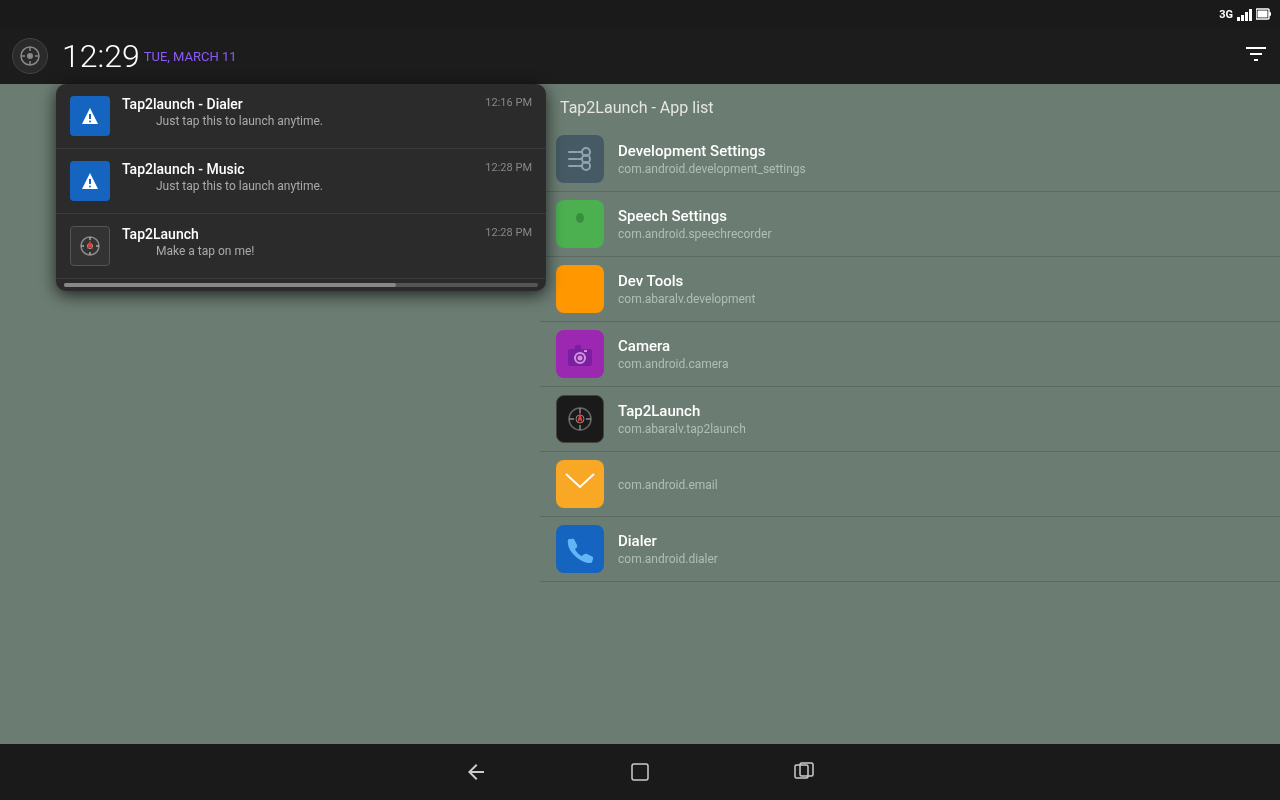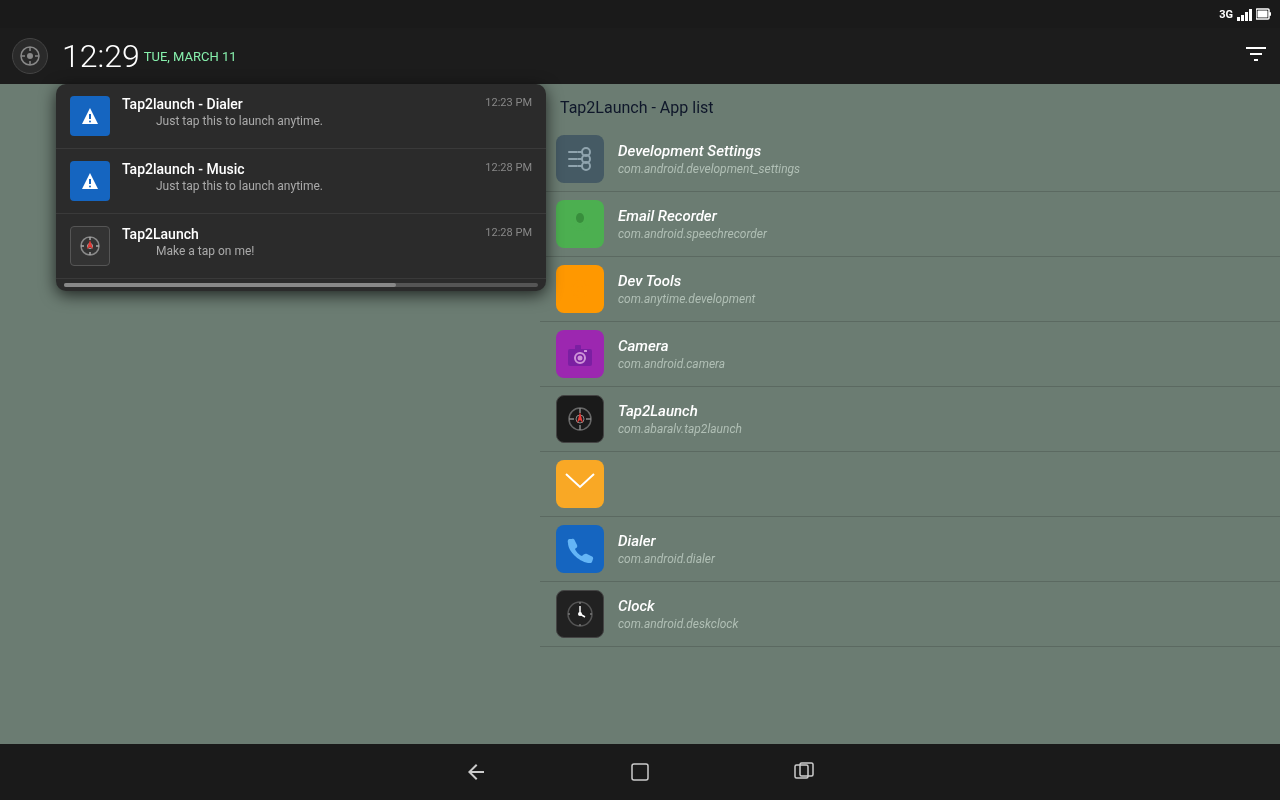--- a/index.html
+++ b/index.html
@@ -65,21 +65,21 @@
       margin-right: 14px;
     }
     .clock-time {
       font-size: 32px;
       color: #fff;
       font-weight: 300;
       margin-right: 4px;
     }
     .clock-date {
       font-size: 13px;
-      color: #86efac;
+      color: #8b5cf6;
       text-transform: uppercase;
     }
     .top-bar-right {
       margin-left: auto;
       display: flex;
       align-items: center;
       gap: 16px;
     }
     .sort-icon {
       color: #fff;
@@ -161,36 +161,35 @@
     #app-list-panel {
       position: absolute;
       top: 84px;
       left: 540px;
       right: 0;
       bottom: 56px;
       background: #6b7c72;
     }
     .app-list-title {
       padding: 14px 20px 10px 20px;
-      color: #0f172a;
+      color: #e5e5e5;
       font-size: 16px;
       font-weight: 400;
     }
 
     
     .app-list {
       list-style: none;
     }
     .app-list-item {
       display: flex;
       align-items: center;
       padding: 8px 16px;
       border-bottom: 1px solid rgba(0,0,0,0.15);
       cursor: pointer;
-      font-style: italic;
     }
     .app-icon-container {
       width: 48px;
       height: 48px;
       border-radius: 8px;
       margin-right: 14px;
       flex-shrink: 0;
       display: flex;
       align-items: center;
       justify-content: center;
@@ -328,21 +327,21 @@
       <svg width="20" height="20" viewBox="0 0 20 20" fill="white">
         <polygon points="2,18 10,2 18,18" fill="white"></polygon>
         <line x1="10" y1="8" x2="10" y2="13" stroke="#1565c0" stroke-width="2"></line>
         <circle cx="10" cy="15.5" r="1" fill="#1565c0"></circle>
       </svg>
     </div>
     <div class="notif-content">
       <div class="notif-title">Tap2launch - Dialer</div>
       <div class="notif-subtitle">Just tap this to launch anytime.</div>
     </div>
-    <span class="notif-time">12:23 PM</span>
+    <span class="notif-time">12:16 PM</span>
   </div>
 
   <div class="notif-item">
     <div class="notif-icon">
       <svg width="20" height="20" viewBox="0 0 20 20" fill="white">
         <polygon points="2,18 10,2 18,18" fill="white"></polygon>
         <line x1="10" y1="8" x2="10" y2="13" stroke="#1565c0" stroke-width="2"></line>
         <circle cx="10" cy="15.5" r="1" fill="#1565c0"></circle>
       </svg>
     </div>
@@ -404,39 +403,39 @@
     <li class="app-list-item">
       <div class="app-icon-container icon-speech">
         <svg width="32" height="32" viewBox="0 0 32 32">
           <circle cx="16" cy="10" r="7" fill="#4caf50"></circle>
           <ellipse cx="16" cy="10" rx="4" ry="5" fill="#388e3c"></ellipse>
           <path d="M8 18 Q16 26 24 18" fill="none" stroke="#4caf50" stroke-width="2"></path>
           <line x1="16" y1="24" x2="16" y2="28" stroke="#4caf50" stroke-width="2"></line>
         </svg>
       </div>
       <div class="app-info">
-        <div class="app-name">Email Recorder</div>
+        <div class="app-name">Speech Settings</div>
         <div class="app-package">com.android.speechrecorder</div>
       </div>
     </li>
 
     <li class="app-list-item">
       <div class="app-icon-container icon-dev-tools">
         <svg width="32" height="32" viewBox="0 0 32 32">
           <circle cx="16" cy="16" r="8" fill="none" stroke="#ff9800" stroke-width="2"></circle>
           <circle cx="16" cy="16" r="3" fill="#ff9800"></circle>
           <line x1="16" y1="6" x2="16" y2="10" stroke="#ff9800" stroke-width="2"></line>
           <line x1="16" y1="22" x2="16" y2="26" stroke="#ff9800" stroke-width="2"></line>
           <line x1="6" y1="16" x2="10" y2="16" stroke="#ff9800" stroke-width="2"></line>
           <line x1="22" y1="16" x2="26" y2="16" stroke="#ff9800" stroke-width="2"></line>
         </svg>
       </div>
       <div class="app-info">
         <div class="app-name">Dev Tools</div>
-        <div class="app-package">com.anytime.development</div>
+        <div class="app-package">com.abaralv.development</div>
       </div>
     </li>
 
     <li class="app-list-item">
       <div class="app-icon-container icon-camera">
         <svg width="32" height="32" viewBox="0 0 32 32">
           <rect x="4" y="11" width="24" height="17" rx="2" fill="#7b1fa2"></rect>
           <circle cx="16" cy="20" r="5" fill="none" stroke="#ce93d8" stroke-width="2"></circle>
           <circle cx="16" cy="20" r="2.5" fill="#ce93d8"></circle>
           <rect x="11" y="7" width="6" height="5" rx="1" fill="#7b1fa2"></rect>
@@ -468,53 +467,36 @@
     </li>
 
     <li class="app-list-item">
       <div class="app-icon-container icon-email">
         <svg width="32" height="28" viewBox="0 0 32 28">
           <rect x="2" y="4" width="28" height="20" rx="2" fill="#f9a825"></rect>
           <polyline points="2,4 16,17 30,4" fill="none" stroke="#fff" stroke-width="2"></polyline>
         </svg>
       </div>
       <div class="app-info">
+        <div class="app-package">com.android.email</div>
       </div>
     </li>
 
     <li class="app-list-item">
       <div class="app-icon-container icon-dialer">
         <svg width="28" height="28" viewBox="0 0 28 28">
           <path d="M6 4c0 0 2-1 3 2l2 4c0 0 1 2-1 3l-1 1c0 0 2 5 7 7l1-1c0 0 2-2 4-1l4 2c3 1 2 3 2 3l-1 3c0 0-1 2-4 1C12 26 2 16 2 8c-1-3 1-4 1-4z" fill="#64b5f6"></path>
         </svg>
       </div>
       <div class="app-info">
         <div class="app-name">Dialer</div>
         <div class="app-package">com.android.dialer</div>
       </div>
     </li>
 
-    <li class="app-list-item">
-      <div class="app-icon-container icon-clock" style="border:1px solid #444;">
-        <svg width="30" height="30" viewBox="0 0 30 30">
-          <circle cx="15" cy="15" r="12" fill="#212121" stroke="#555" stroke-width="1.5"></circle>
-          <circle cx="15" cy="15" r="2" fill="#fff"></circle>
-          <line x1="15" y1="15" x2="15" y2="7" stroke="#fff" stroke-width="1.5"></line>
-          <line x1="15" y1="15" x2="20" y2="18" stroke="#fff" stroke-width="1.5"></line>
-          <circle cx="15" cy="4" r="1" fill="#777"></circle>
-          <circle cx="15" cy="26" r="1" fill="#777"></circle>
-          <circle cx="4" cy="15" r="1" fill="#777"></circle>
-          <circle cx="26" cy="15" r="1" fill="#777"></circle>
-        </svg>
-      </div>
-      <div class="app-info">
-        <div class="app-name">Clock</div>
-        <div class="app-package">com.android.deskclock</div>
-      </div>
-    </li>
   </ul>
 </div>
 
 <div id="nav-bar">
   <div class="nav-btn">
     <svg width="24" height="24" viewBox="0 0 24 24" fill="#ccc">
       <path d="M20 11H7.83l5.59-5.59L12 4l-8 8 8 8 1.41-1.41L7.83 13H20v-2z"></path>
     </svg>
   </div>
   <div class="nav-btn">

